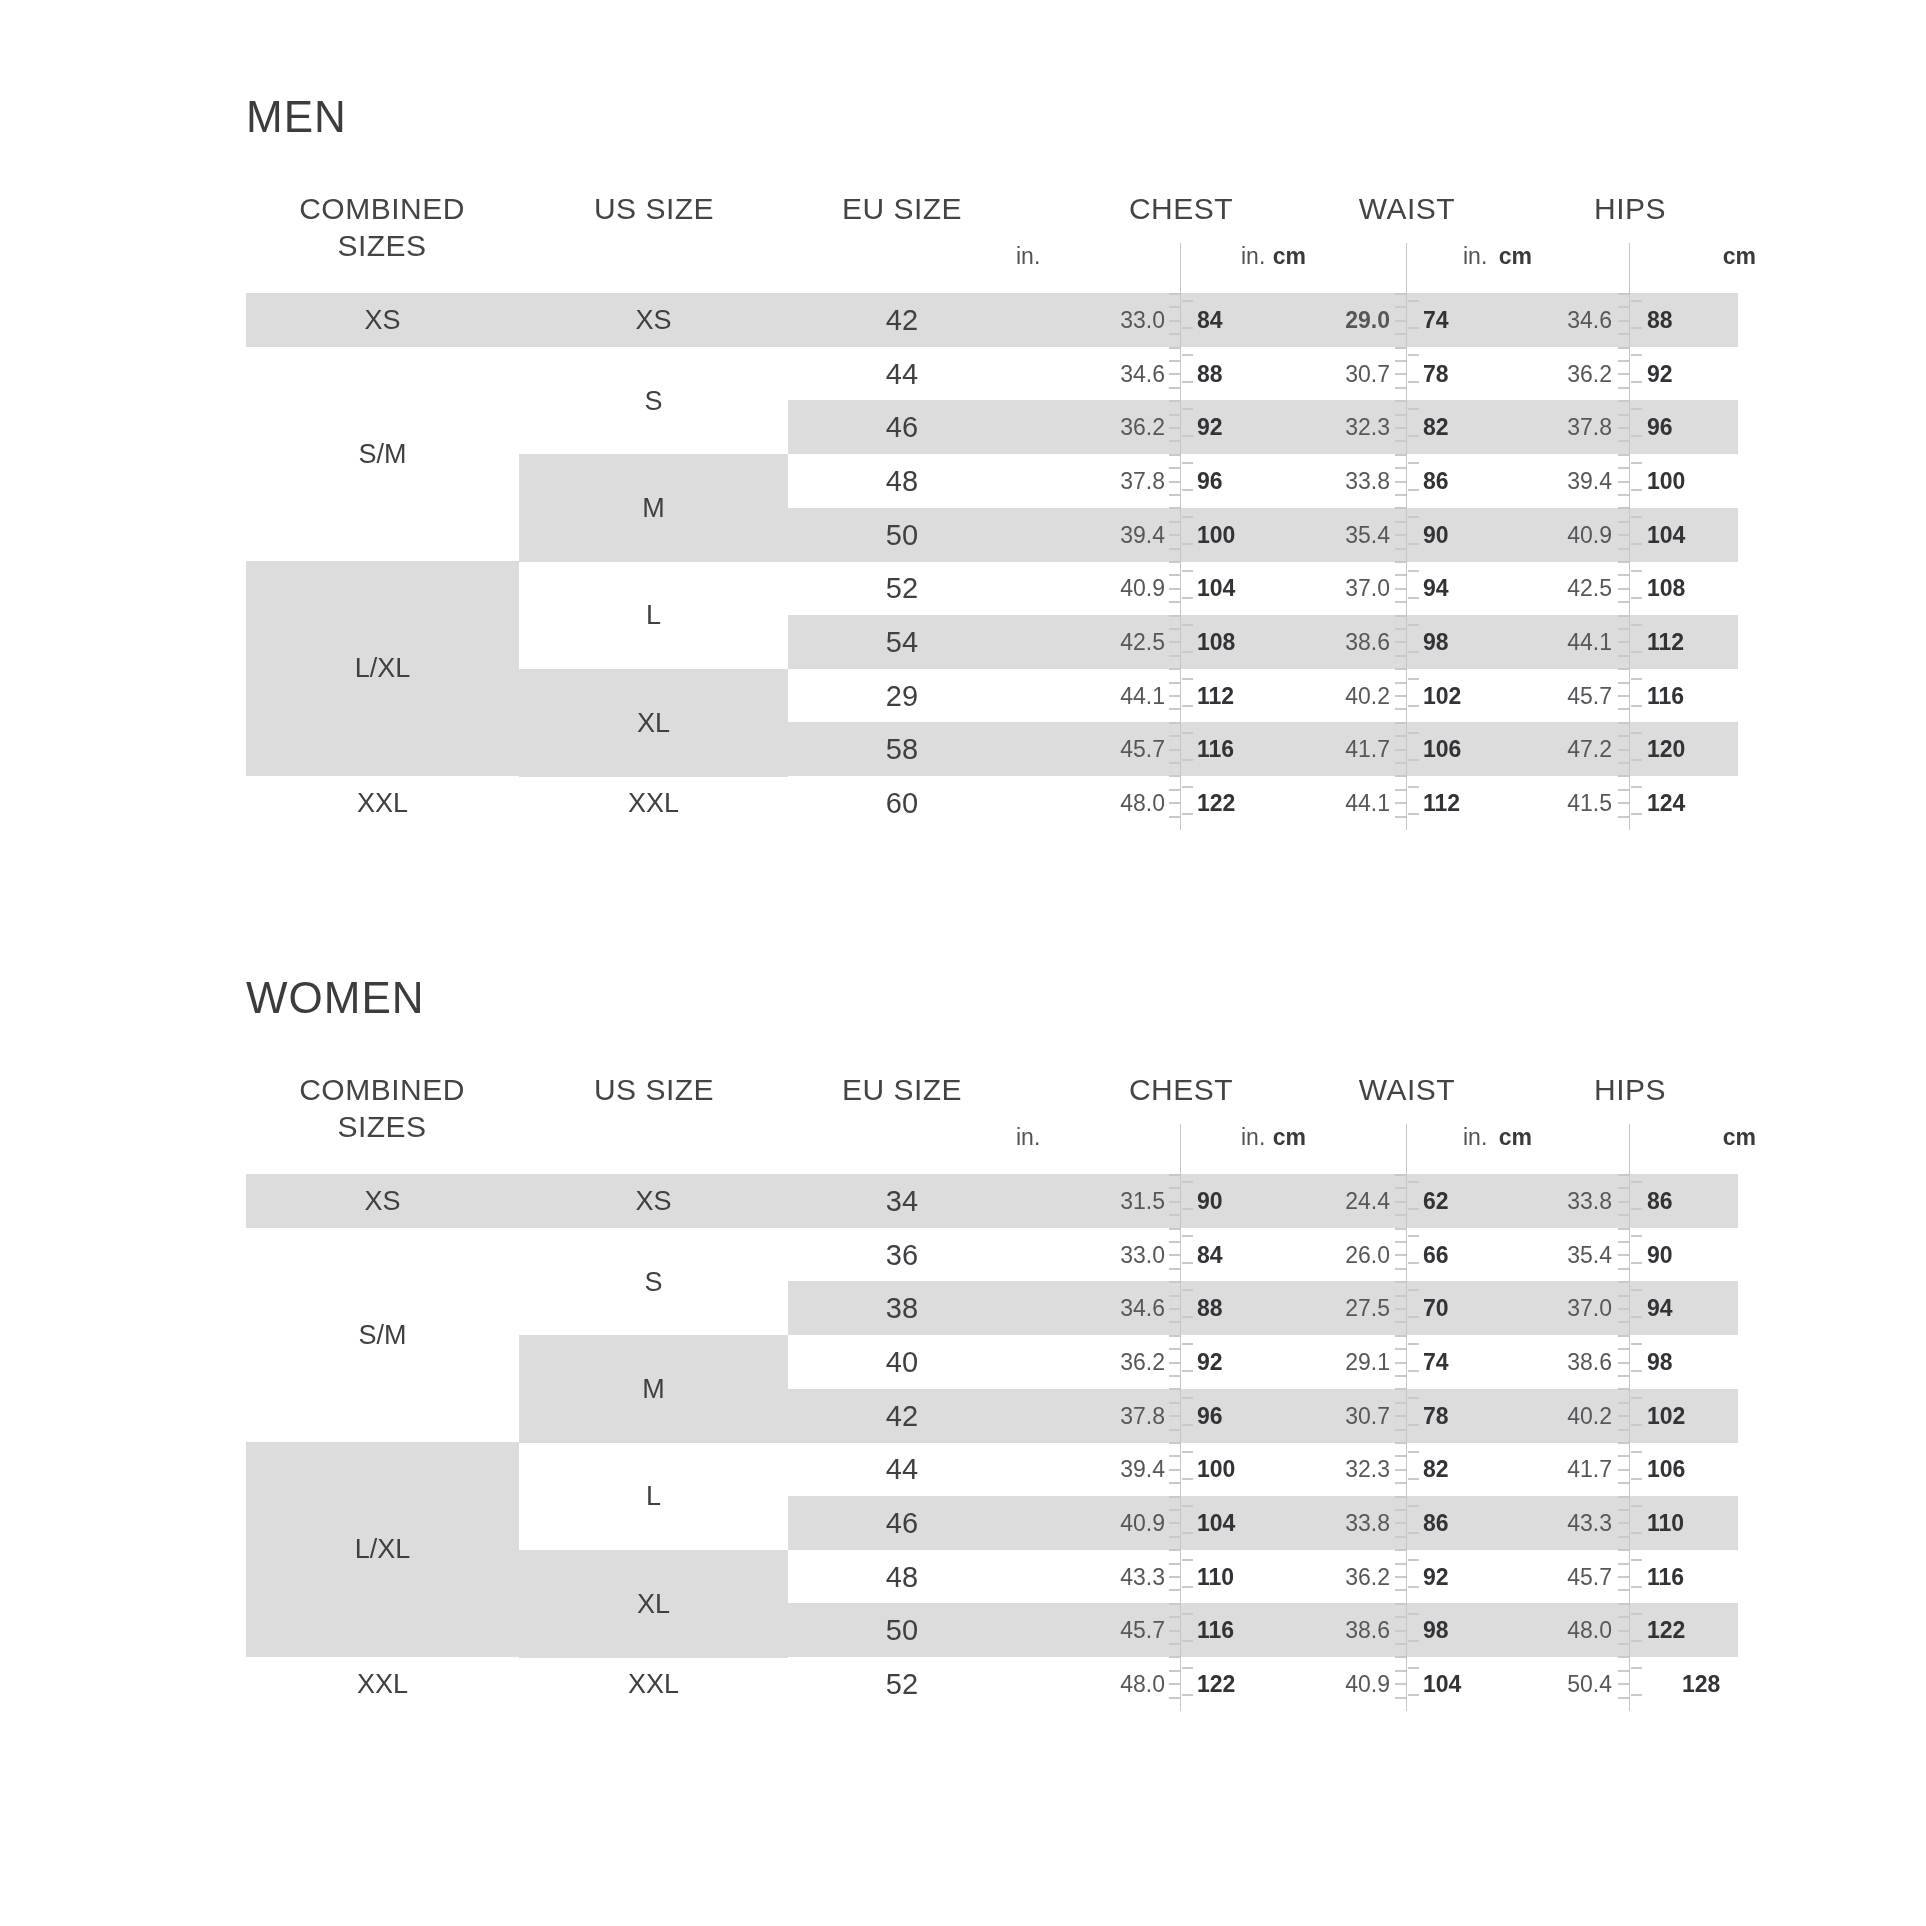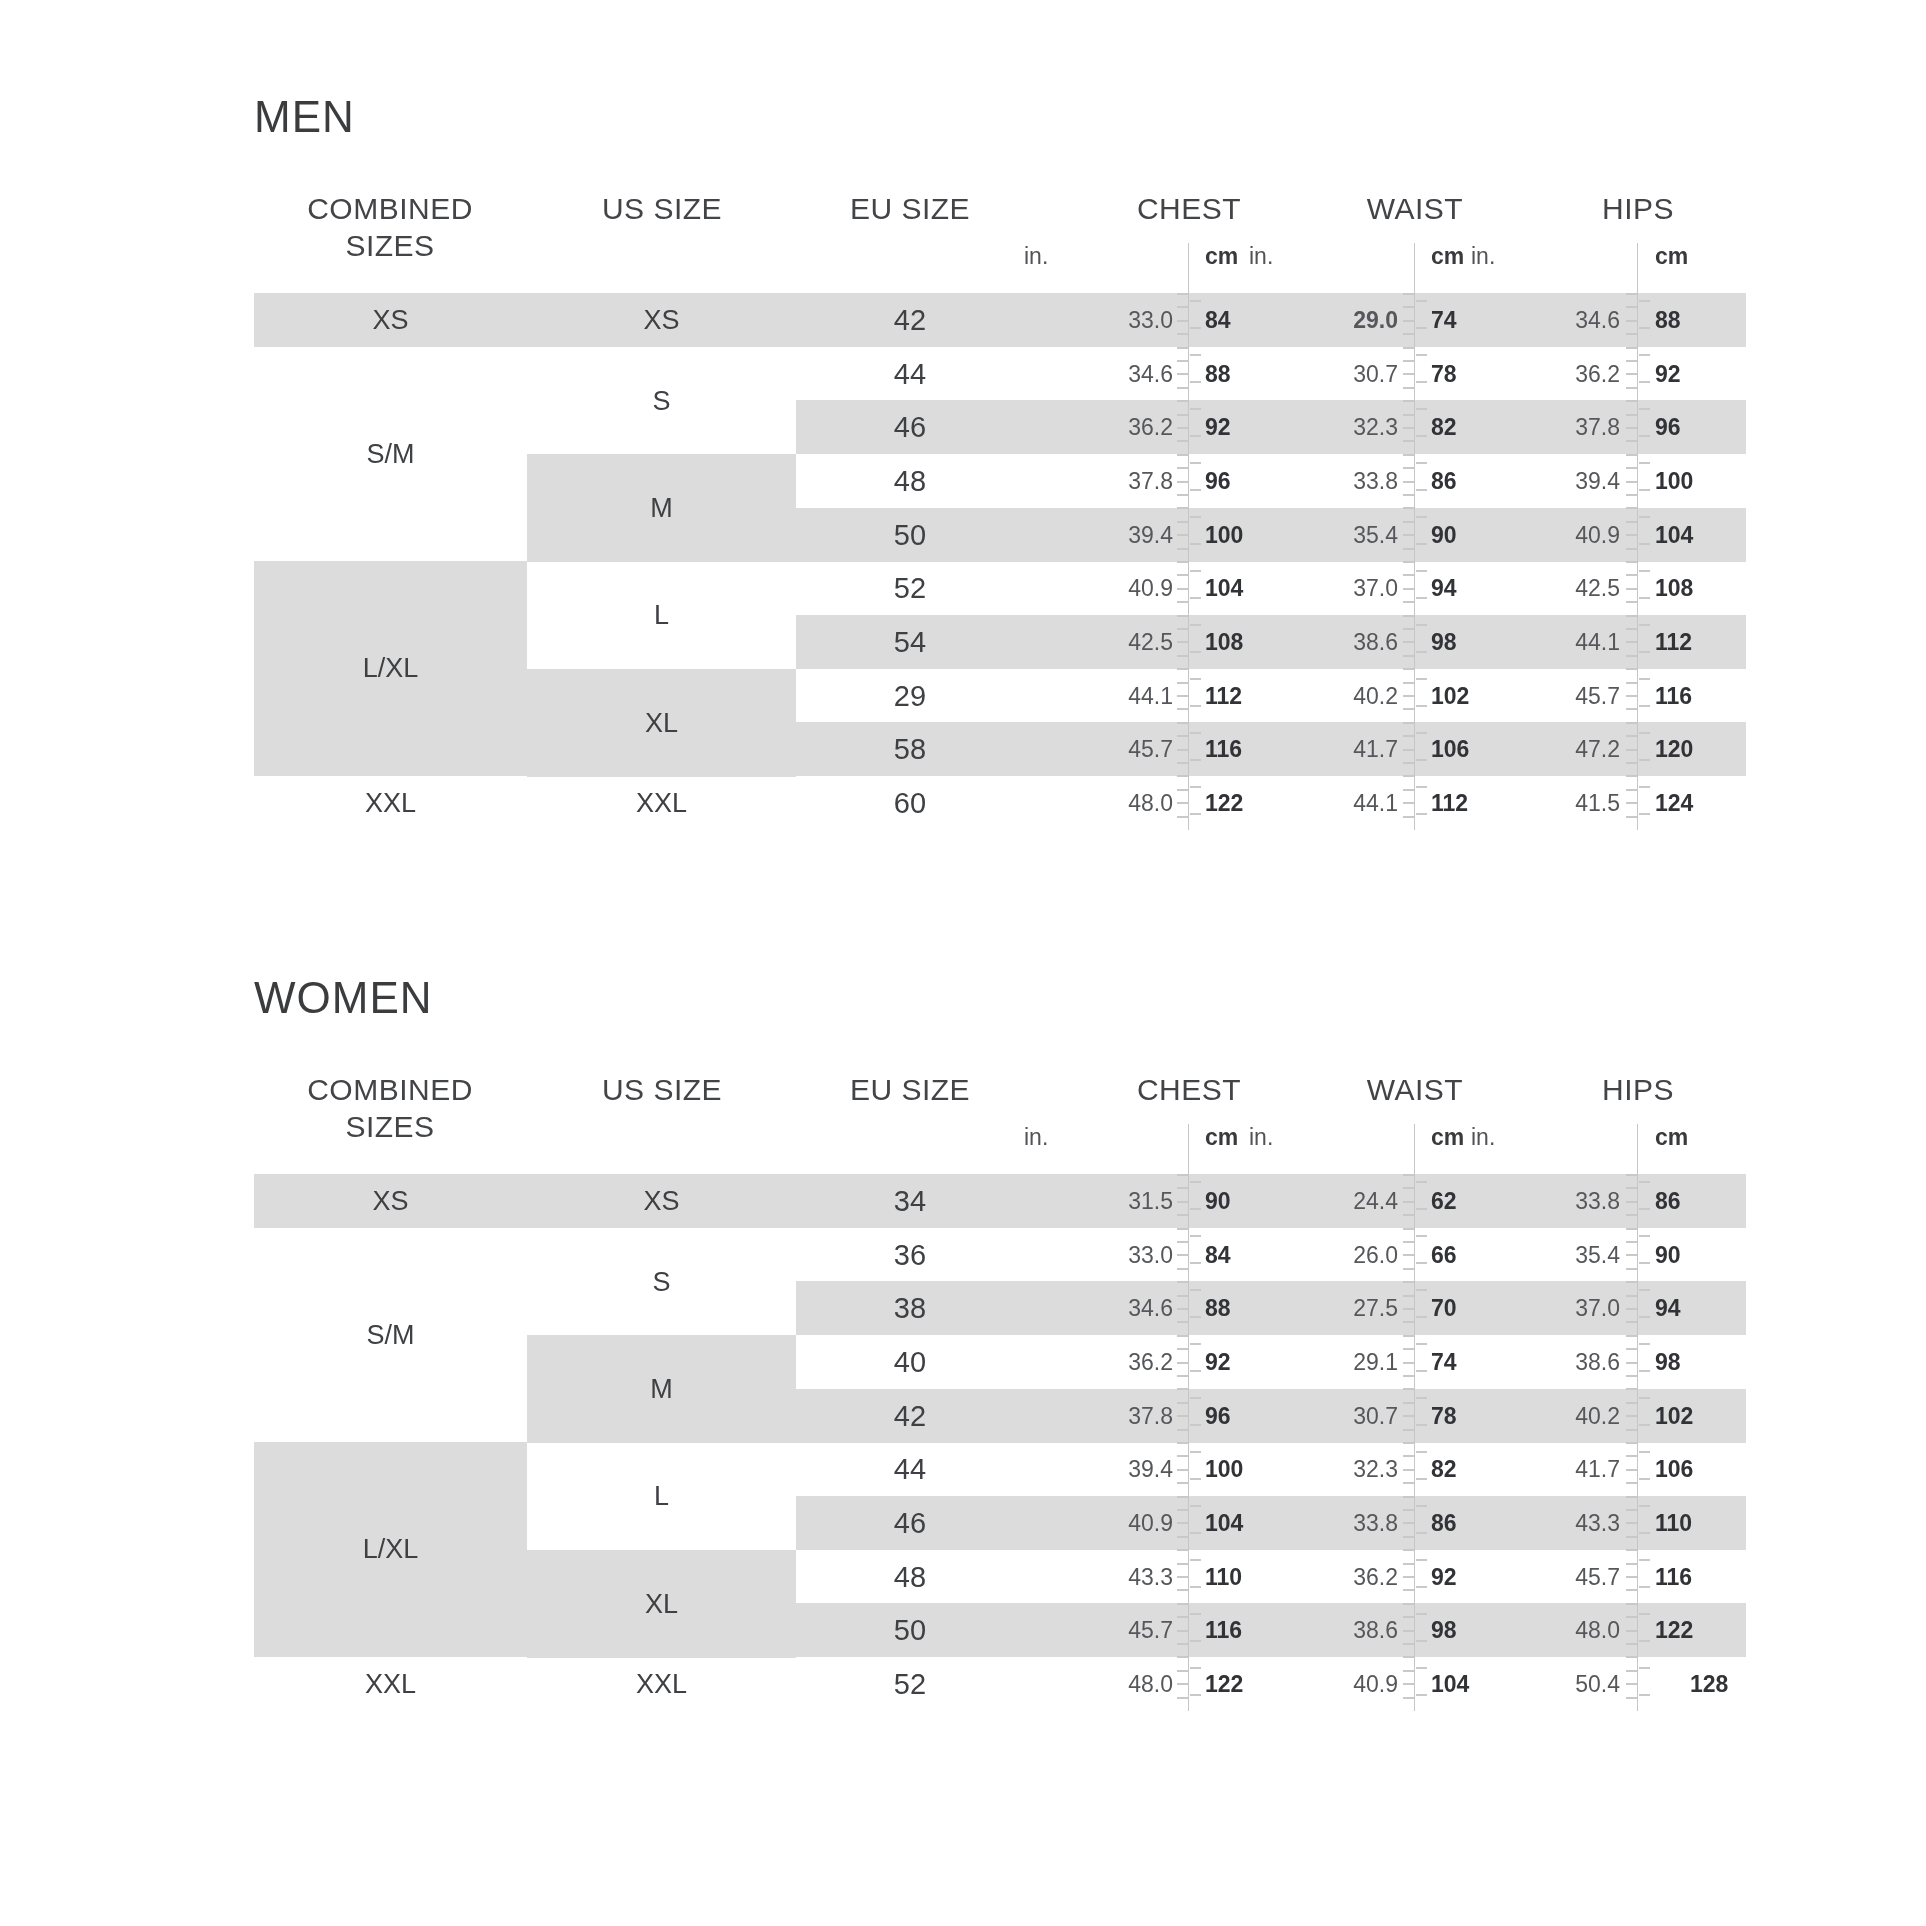--- a/index.html
+++ b/index.html
@@ -4,21 +4,21 @@
 <style>
   html, body { margin: 0; padding: 0; background: #ffffff; }
   .page {
     position: relative;
     width: 1927px;
     height: 1927px;
     background: #ffffff;
     font-family: "Liberation Sans", sans-serif;
     overflow: hidden;
   }
-  .size-table { position: absolute; left: 16px; width: 1887px; height: 871px; }
+  .size-table { position: absolute; left: 8px; width: 1887px; height: 871px; }
   .abs { position: absolute; }
   .table-title {
     font-size: 44px;
     line-height: 48px;
     letter-spacing: 1px;
     color: #3b3c3e;
     font-weight: 400;
     white-space: nowrap;
   }
   .col-header {
@@ -29,21 +29,21 @@
     font-weight: 400;
     text-align: center;
   }
   .unit {
     font-size: 23px;
     line-height: 30px;
     color: #525357;
     font-weight: 400;
   }
   .unit-in { text-align: left; }
-  .unit-cm { text-align: left; font-weight: 700; color: #393a3d; }
+  .unit-cm { text-align: right; font-weight: 700; color: #393a3d; }
   .stripe { }
   .cell {
     display: flex;
     align-items: center;
     justify-content: center;
   }
   .size-label { font-size: 27px; color: #3f4043; }
   .eu-value { font-size: 29px; color: #3f4043; }
   .val { font-size: 23px; }
   .val-in { color: #56575b; text-align: right; font-weight: 400; }

